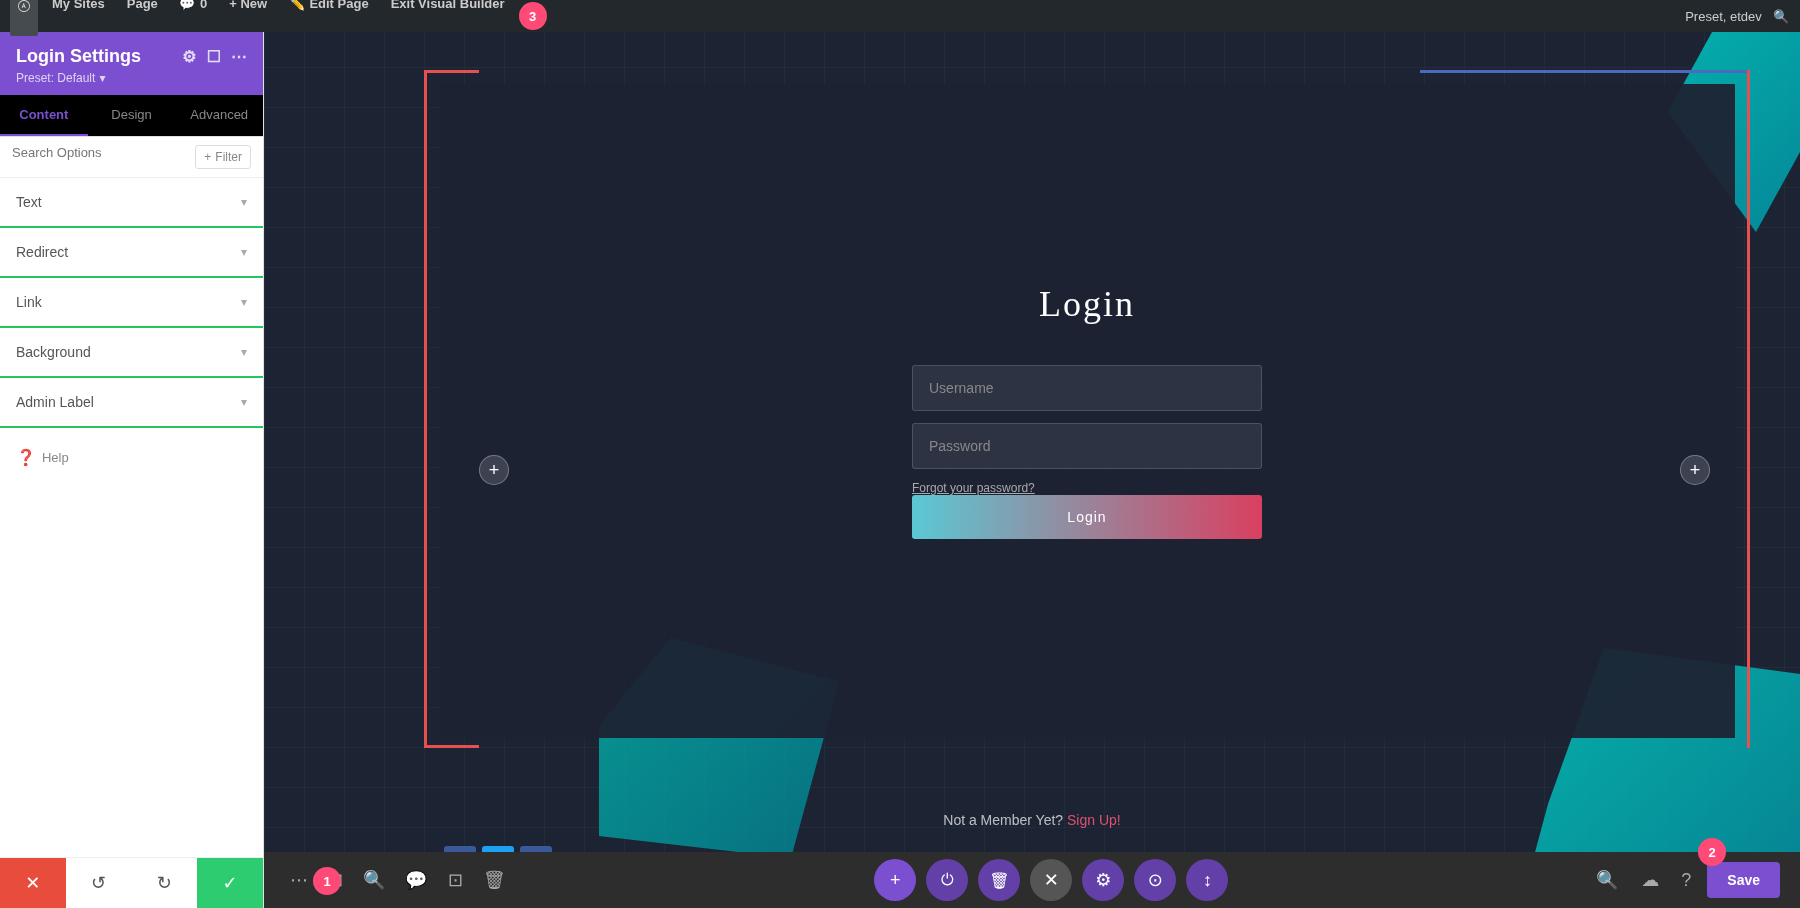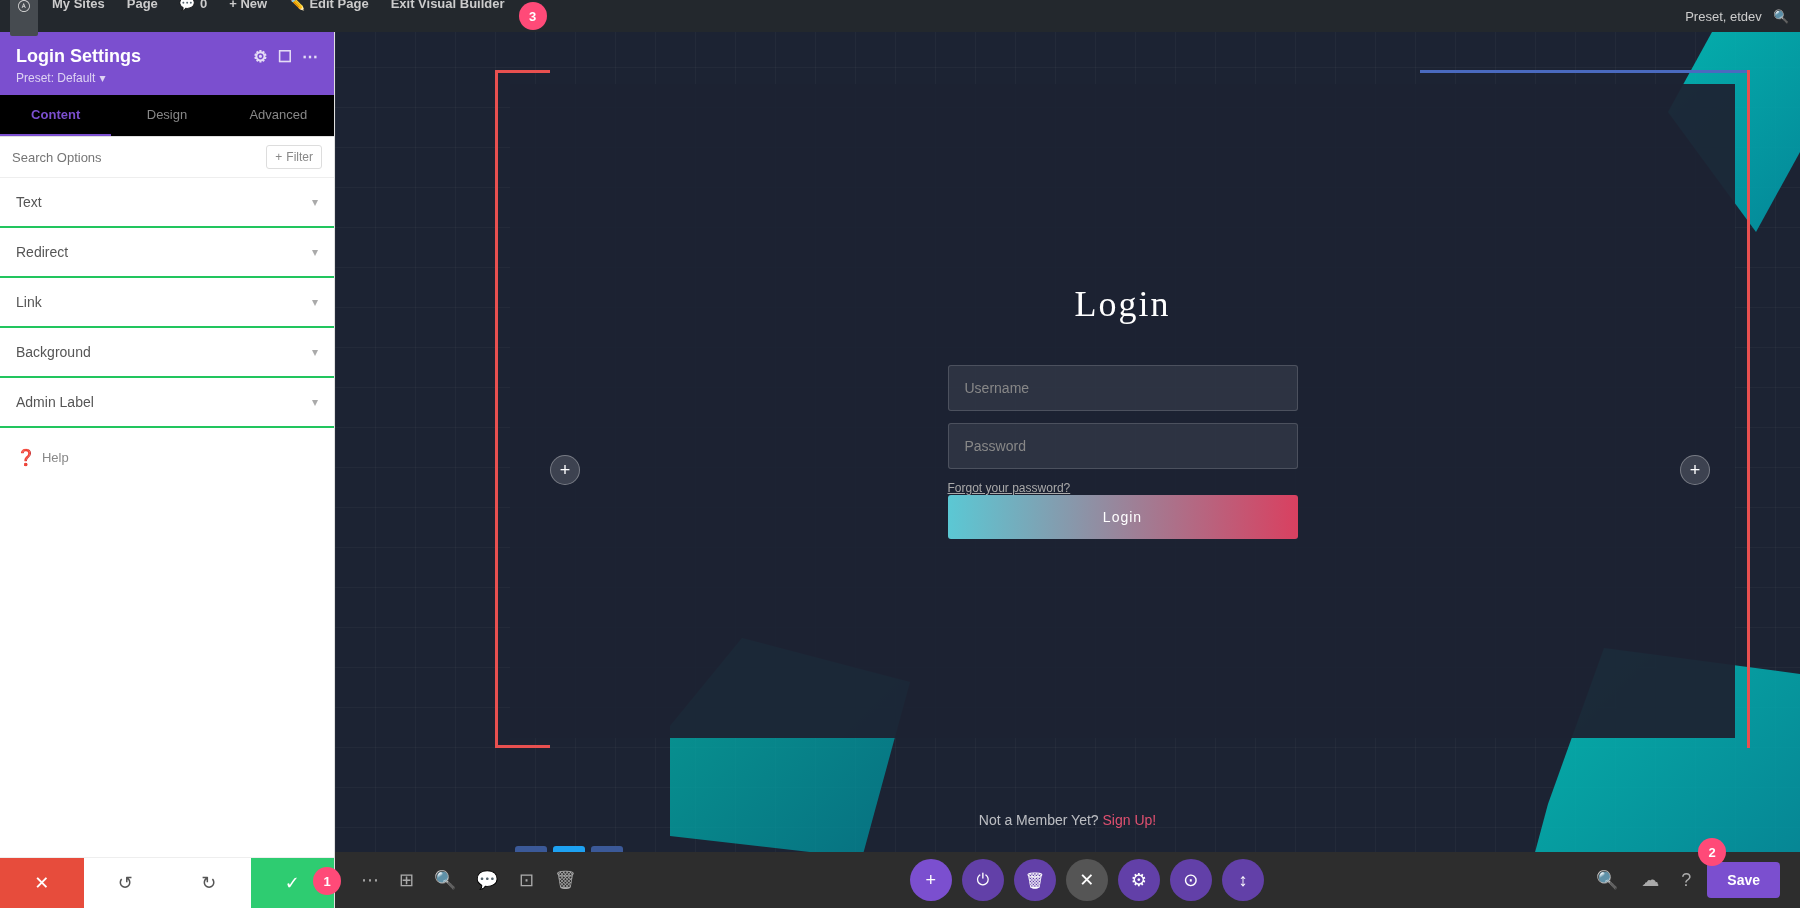--- a/index.html
+++ b/index.html
@@ -22,21 +22,21 @@
     .wp-logo { background: #464b50; border-radius: 2px; width: 28px; height: 28px; display: flex; align-items: center; justify-content: center; }
     .admin-bar-item { display: flex; align-items: flex-start; gap: 4px; padding: 0 8px; height: 40px; font-weight: bold; }
     .howdy { color: #ccc; font-size: 13px; }
     .search-icon-bar { color: #ccc; cursor: pointer; font-size: 16px; }
 
     
     .main-content { display: flex; flex: 1; overflow: hidden; }
 
     
     .sidebar {
-      width: 335px;
+      width: 264px;
       background: #fff;
       display: flex;
       flex-direction: column;
       flex-shrink: 0;
       border-right: 1px solid #e0e0e0;
     }
     .sidebar-header {
       background: #7b4fcf;
       padding: 14px 16px 10px;
       color: #fff;
@@ -55,21 +55,21 @@
       font-size: 13px;
       color: #888;
       cursor: pointer;
       border-bottom: 2px solid transparent;
     }
     .sidebar-tab.active { color: #7b4fcf; border-bottom: 2px solid #7b4fcf; font-weight: 600; }
 
     
     .sidebar-search {
       display: flex;
-      align-items: center;
+      align-items: flex-start;
       padding: 8px 12px;
       border-bottom: 1px solid #eee;
     }
     .sidebar-search input {
       flex: 1;
       border: none;
       outline: none;
       font-size: 13px;
       color: #888;
       background: transparent;

